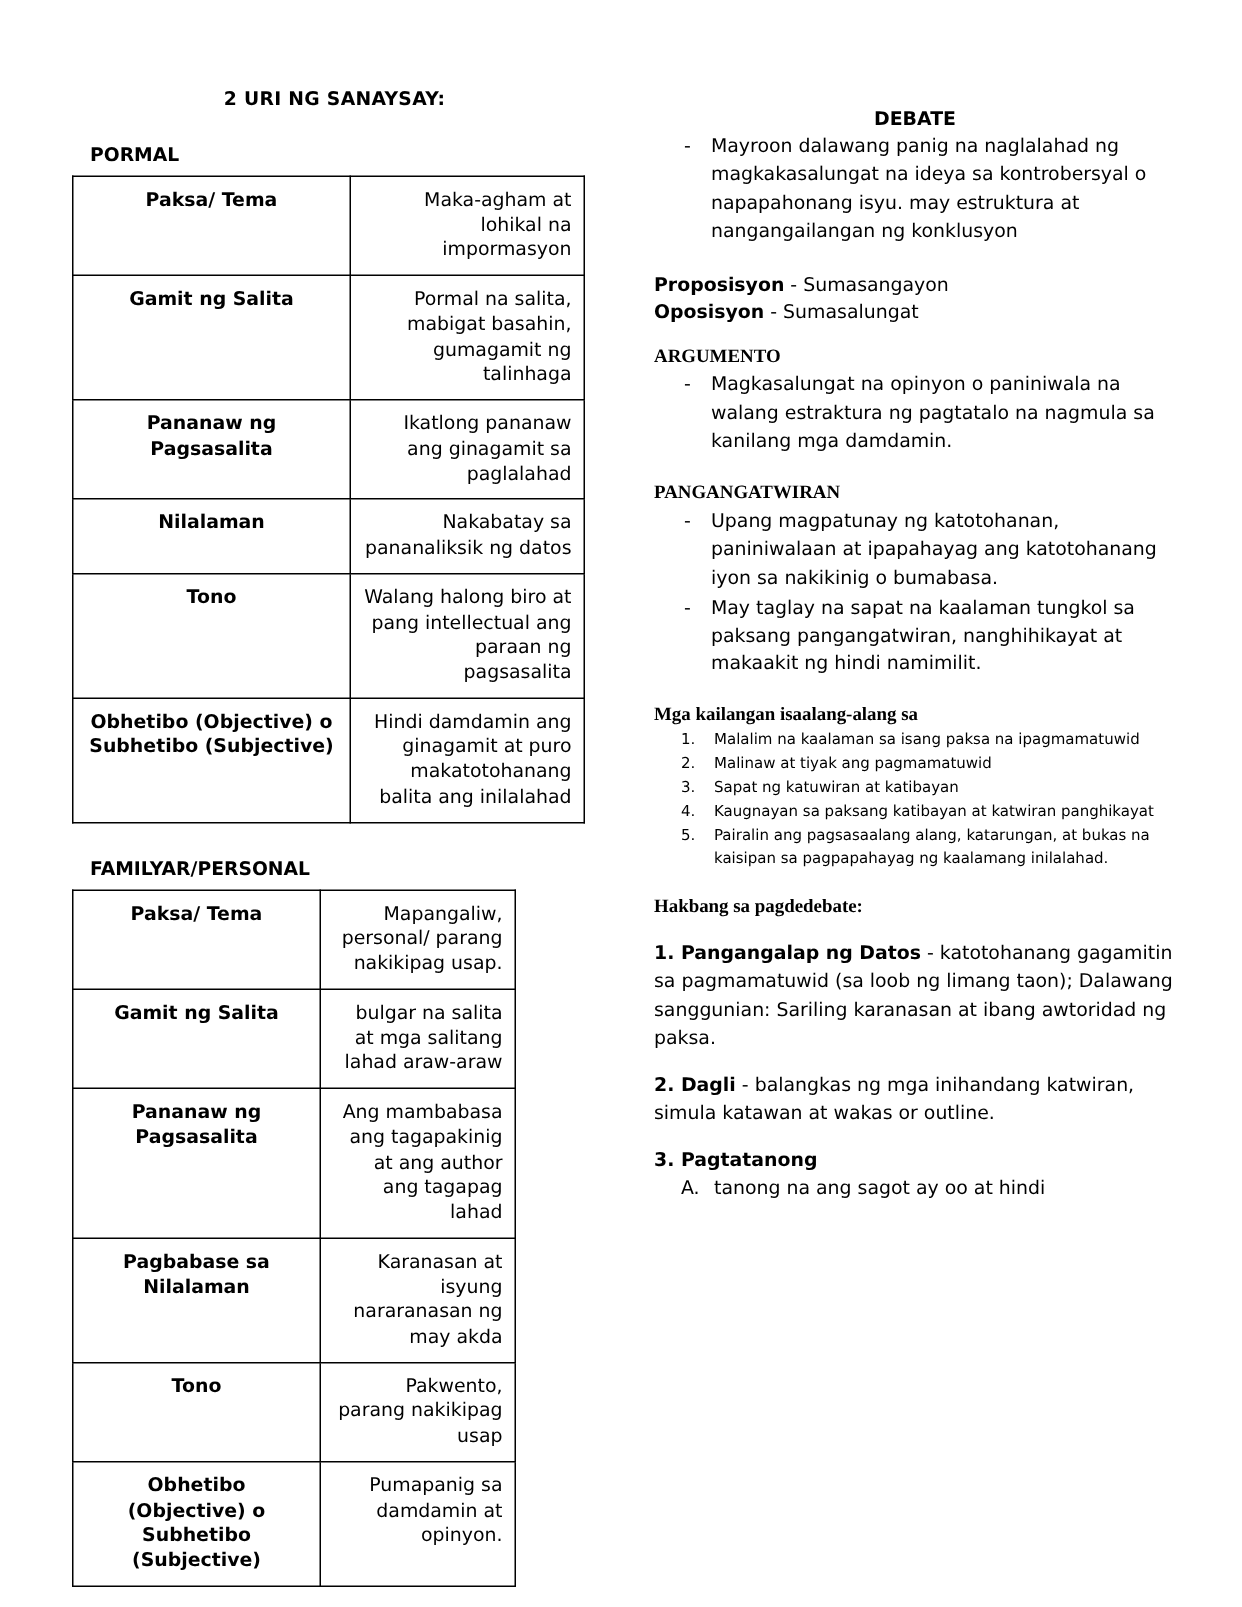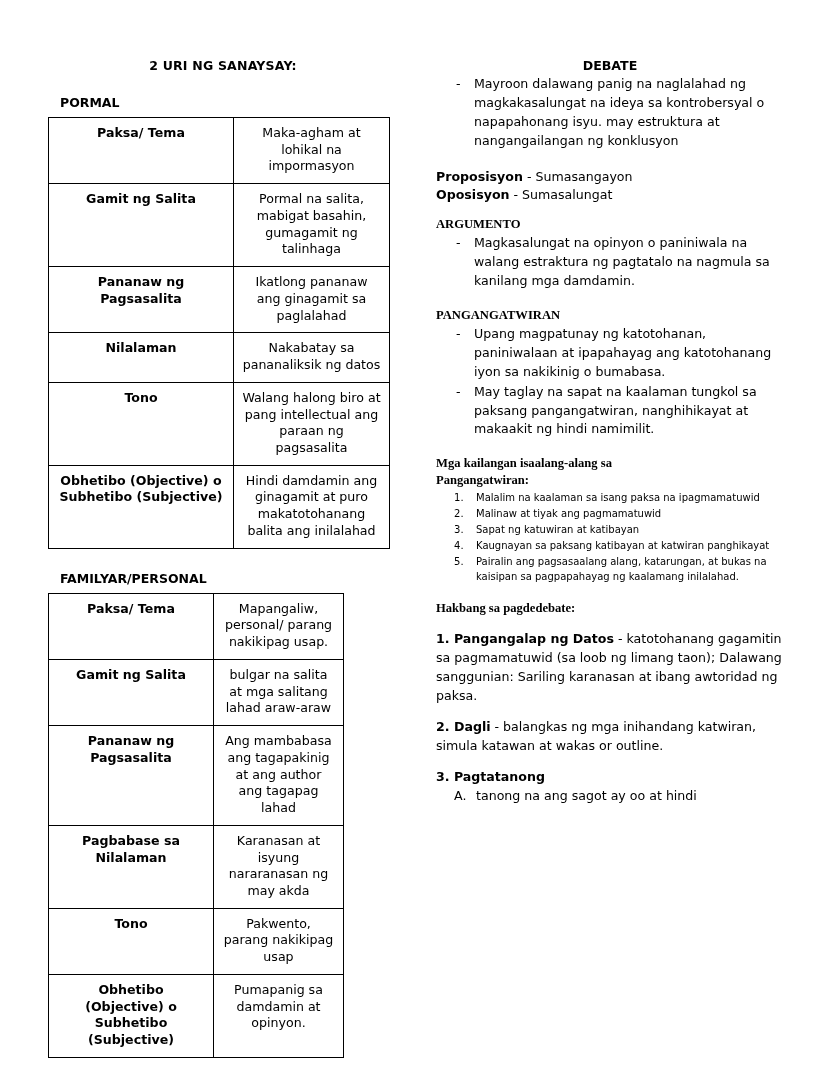--- a/index.html
+++ b/index.html
@@ -61,36 +61,36 @@
     line-height: 1.33;
     vertical-align: top;
     margin-left: 21px;
   }
   table.info td.k {
     width: 168px;
     text-align: center;
     font-weight: bold;
   }
   table.info td.v {
-    text-align: center;
+    text-align: right;
     font-weight: normal;
   }
   table.info.second {
     width: 296px;
   }
   table.info.second td.k {
     width: 148px;
   }
 
   
   .r-title {
     font-size: 12.6px;
     font-weight: bold;
     text-align: center;
-    margin: 0 0 2px 0;
+    margin: 13px 0 2px 0;
   }
   .r-head {
     font-size: 12.6px;
     font-weight: bold;
     margin: 0 0 2px 0;
     font-family: Liberation Serif, serif;
   }
   .spacer-sm { height: 12px; }
   .spacer-md { height: 16px; }
 
@@ -264,21 +264,20 @@
 
     <div class="r-head">PANGANGATWIRAN</div>
     <ul class="dash">
       <li>Upang magpatunay ng katotohanan, paniniwalaan at ipapahayag ang katotohanang iyon sa nakikinig o bumabasa.</li>
       <li>May taglay na sapat na kaalaman tungkol sa paksang pangangatwiran, nanghihikayat at makaakit ng hindi namimilit.</li>
     </ul>
 
     <div class="spacer-md"></div>
 
     <div class="r-head">Mga kailangan isaalang-alang sa</div>
-    <div class="r-head">Pangangatwiran:</div>
 
     <ol class="num">
       <li>Malalim na kaalaman sa isang paksa na ipagmamatuwid</li>
       <li>Malinaw at tiyak ang pagmamatuwid</li>
       <li>Sapat ng katuwiran at katibayan</li>
       <li>Kaugnayan sa paksang katibayan at katwiran panghikayat</li>
       <li>Pairalin ang pagsasaalang alang, katarungan, at bukas na kaisipan sa pagpapahayag ng kaalamang inilalahad.</li>
     </ol>
 
     <div class="spacer-md"></div>

